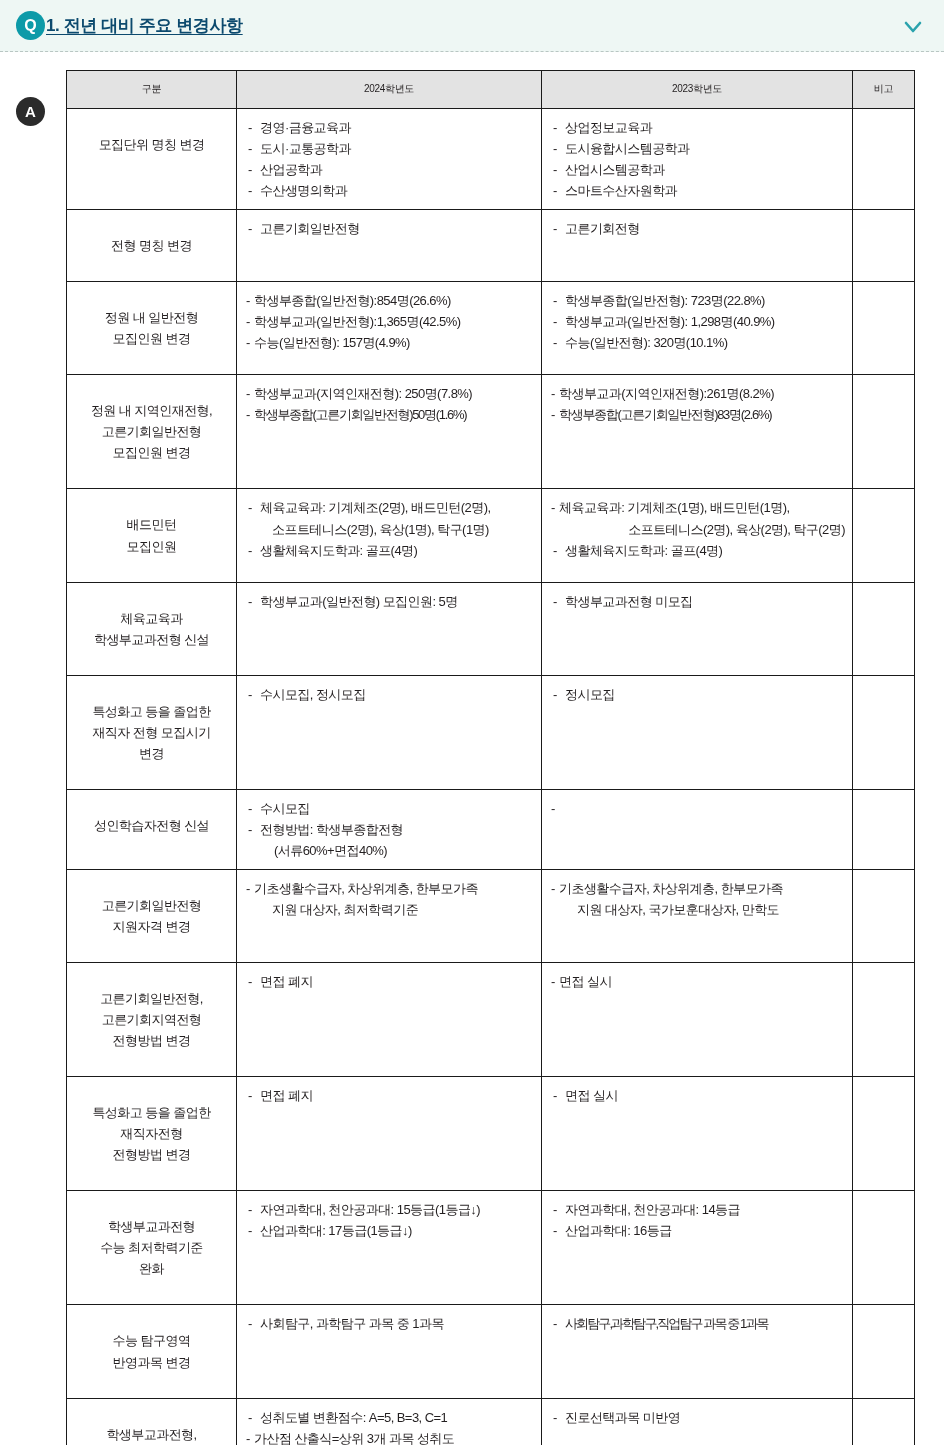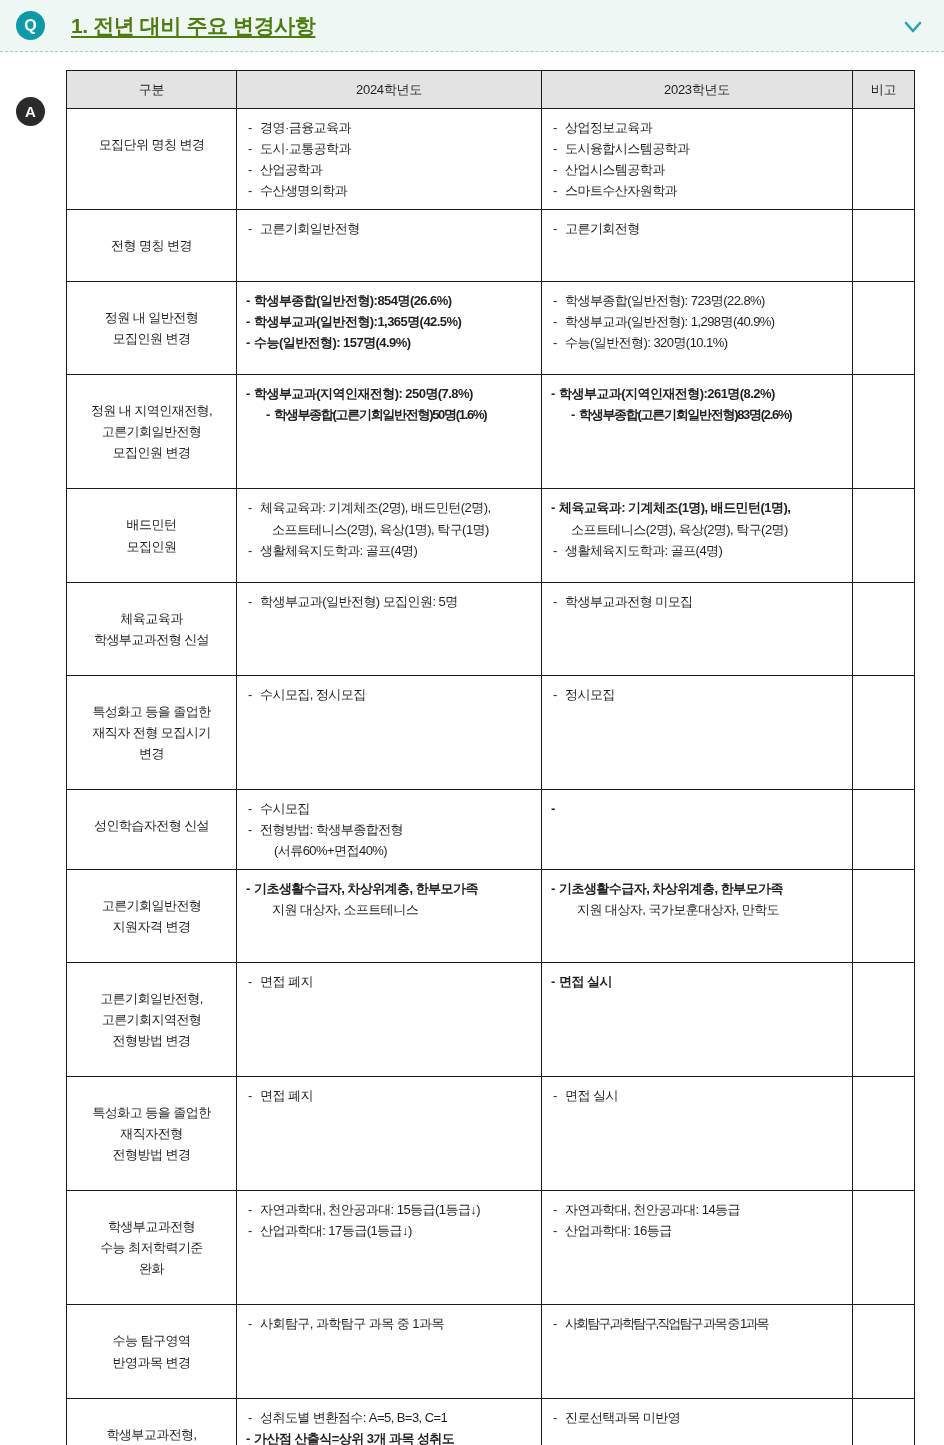--- a/index.html
+++ b/index.html
@@ -39,24 +39,24 @@
     font-size: 16px;
     font-weight: bold;
     display: flex;
     align-items: center;
     justify-content: center;
     margin-left: 16px;
     flex: 0 0 auto;
     line-height: 1;
   }
   .q-title {
-    margin-left: 26px;
-    font-size: 21px;
+    margin-left: 1px;
+    font-size: 17px;
     font-weight: bold;
-    color: #4d7c0f;
+    color: #0c4a6e;
     text-decoration: underline;
     text-underline-offset: 3px;
     letter-spacing: -0.4px;
     white-space: nowrap;
   }
   .chevron {
     position: absolute;
     right: 20px;
     top: 16px;
     width: 22px;
@@ -107,21 +107,21 @@
     line-height: 1.62;
     letter-spacing: -0.55px;
     color: #231f20;
   }
   table.changes thead th {
     background: #e3e3e3;
     text-align: center;
     vertical-align: middle;
     height: 38px;
     font-weight: normal;
-    font-size: 13px;
+    font-size: 10px;
     letter-spacing: -0.3px;
   }
 
   td.gubun {
     text-align: center;
     vertical-align: middle;
     padding: 25px 5px;
     font-size: 13px;
     letter-spacing: -0.65px;
   }
@@ -138,33 +138,33 @@
     white-space: nowrap;
     position: relative;
   }
   .li.dash { padding-left: 14px; }
   .li.dash::before {
     content: "-";
     position: absolute;
     left: 2px;
     top: 0;
   }
-  .li.dashtight { padding-left: 8px; font-weight: bold; }
+  .li.dashtight { padding-left: 8px; }
   .li.dashtight::before {
     content: "-";
     position: absolute;
     left: 0;
     top: 0;
   }
   .li.cont   { padding-left: 26px; }
-  .li.cont2  { padding-left: 20px; }
+  .li.cont2  { padding-left: 20px; text-align: right; }
   .li.plain  { padding-left: 2px; margin-left: 26px; }
 
   
-  .tight { letter-spacing: -1.3px; margin-left: 20px; }
+  .tight { letter-spacing: -1.3px; }
   .tighter { letter-spacing: -1.9px; }
 </style>
 </head>
 <body>
 
 <div class="qa-header">
   <div class="q-badge">Q</div>
   <div class="q-title">1. 전년 대비 주요 변경사항</div>
   <span class="chevron">
     <svg width="22" height="22" viewBox="0 0 22 22" aria-hidden="true">
@@ -313,21 +313,21 @@
           </td>
           <td class="bigo"></td>
         </tr>
         <tr>
           <td class="gubun">
             <span class="gline">고른기회일반전형</span>
             <span class="gline">지원자격 변경</span>
           </td>
           <td class="detail">
             <span class="li dashtight">기초생활수급자, 차상위계층, 한부모가족</span>
-            <span class="li cont">지원 대상자, 소프트테니스</span>
+            <span class="li cont">지원 대상자, 최저학력기준</span>
           </td>
           <td class="detail">
             <span class="li dashtight">기초생활수급자, 차상위계층, 한부모가족</span>
             <span class="li cont">지원 대상자, 국가보훈대상자, 만학도</span>
           </td>
           <td class="bigo"></td>
         </tr>
         <tr>
           <td class="gubun">
             <span class="gline">고른기회일반전형,</span>

